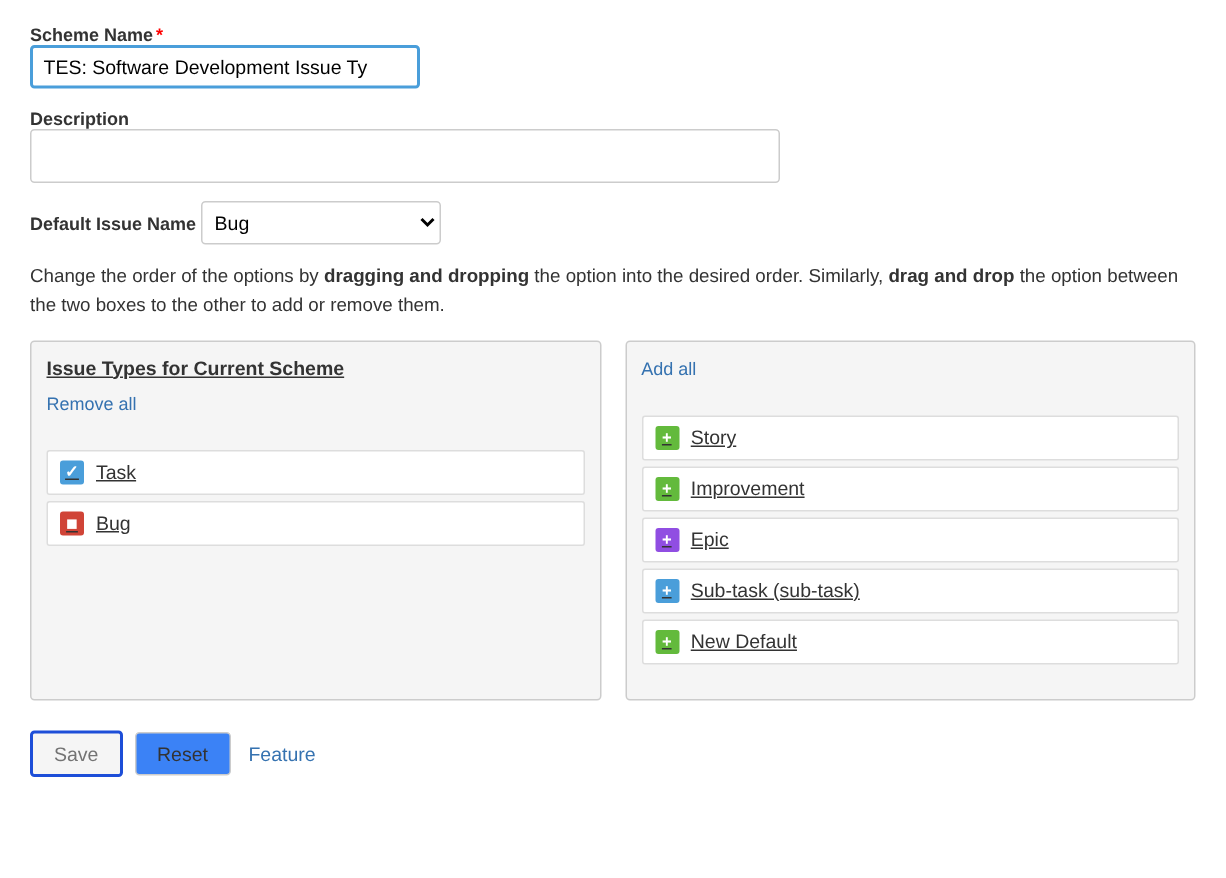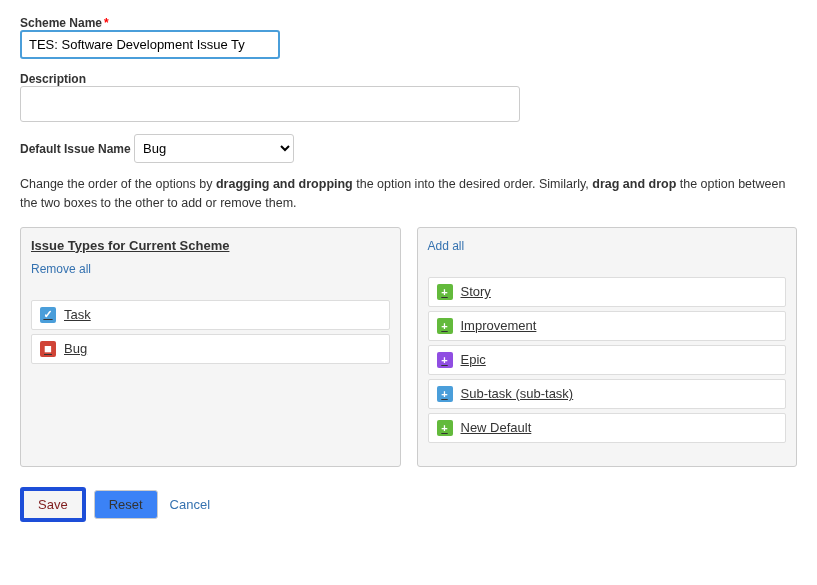--- a/index.html
+++ b/index.html
@@ -131,22 +131,22 @@
       padding: 6px 14px;
       border-radius: 3px;
       font-size: 13px;
       cursor: pointer;
       border: 1px solid #ccc;
       background: #3b82f6;
       color: #333;
     }
     .btn-primary {
       background: #f5f5f5;
-      border: 4px solid #1d4ed8;
-      color: #7f1d1d;
+      border: 2px solid #1d4ed8;
+      color: #737373;
     }
     .btn-cancel {
       background: none;
       border: none;
       color: #3572b0;
       cursor: pointer;
       font-size: 13px;
       padding: 6px 4px;
     }
   </style>
@@ -230,14 +230,14 @@
       <span class="issue-icon icon-newfeature">+</span>
       <span>New Default</span>
     </div>
   </div>
 
 </div>
 
 <div class="footer-buttons">
   <button class="btn btn-primary">Save</button>
   <button class="btn">Reset</button>
-  <button class="btn-cancel">Cancel</button>
+  <button class="btn-cancel">Feature</button>
 </div>
 
 </body></html>

